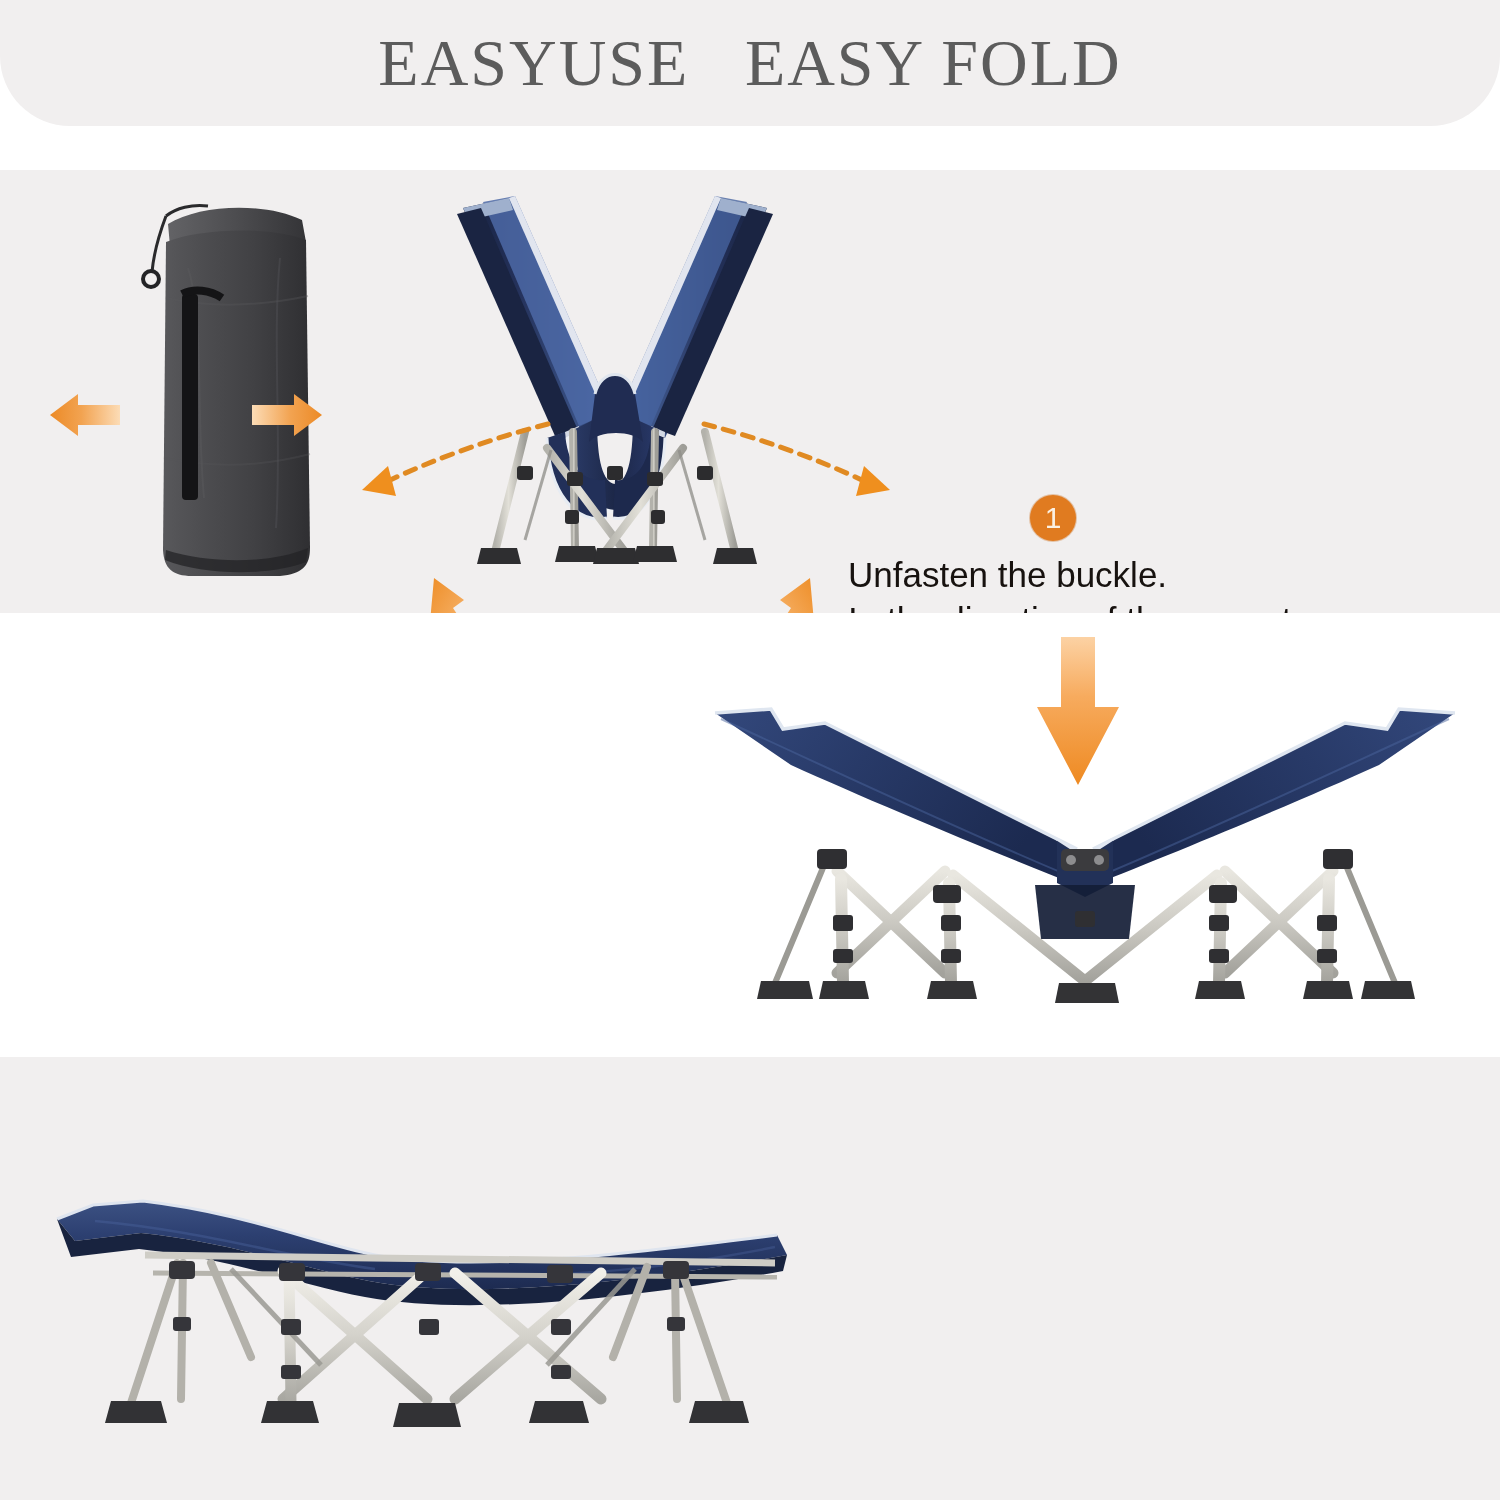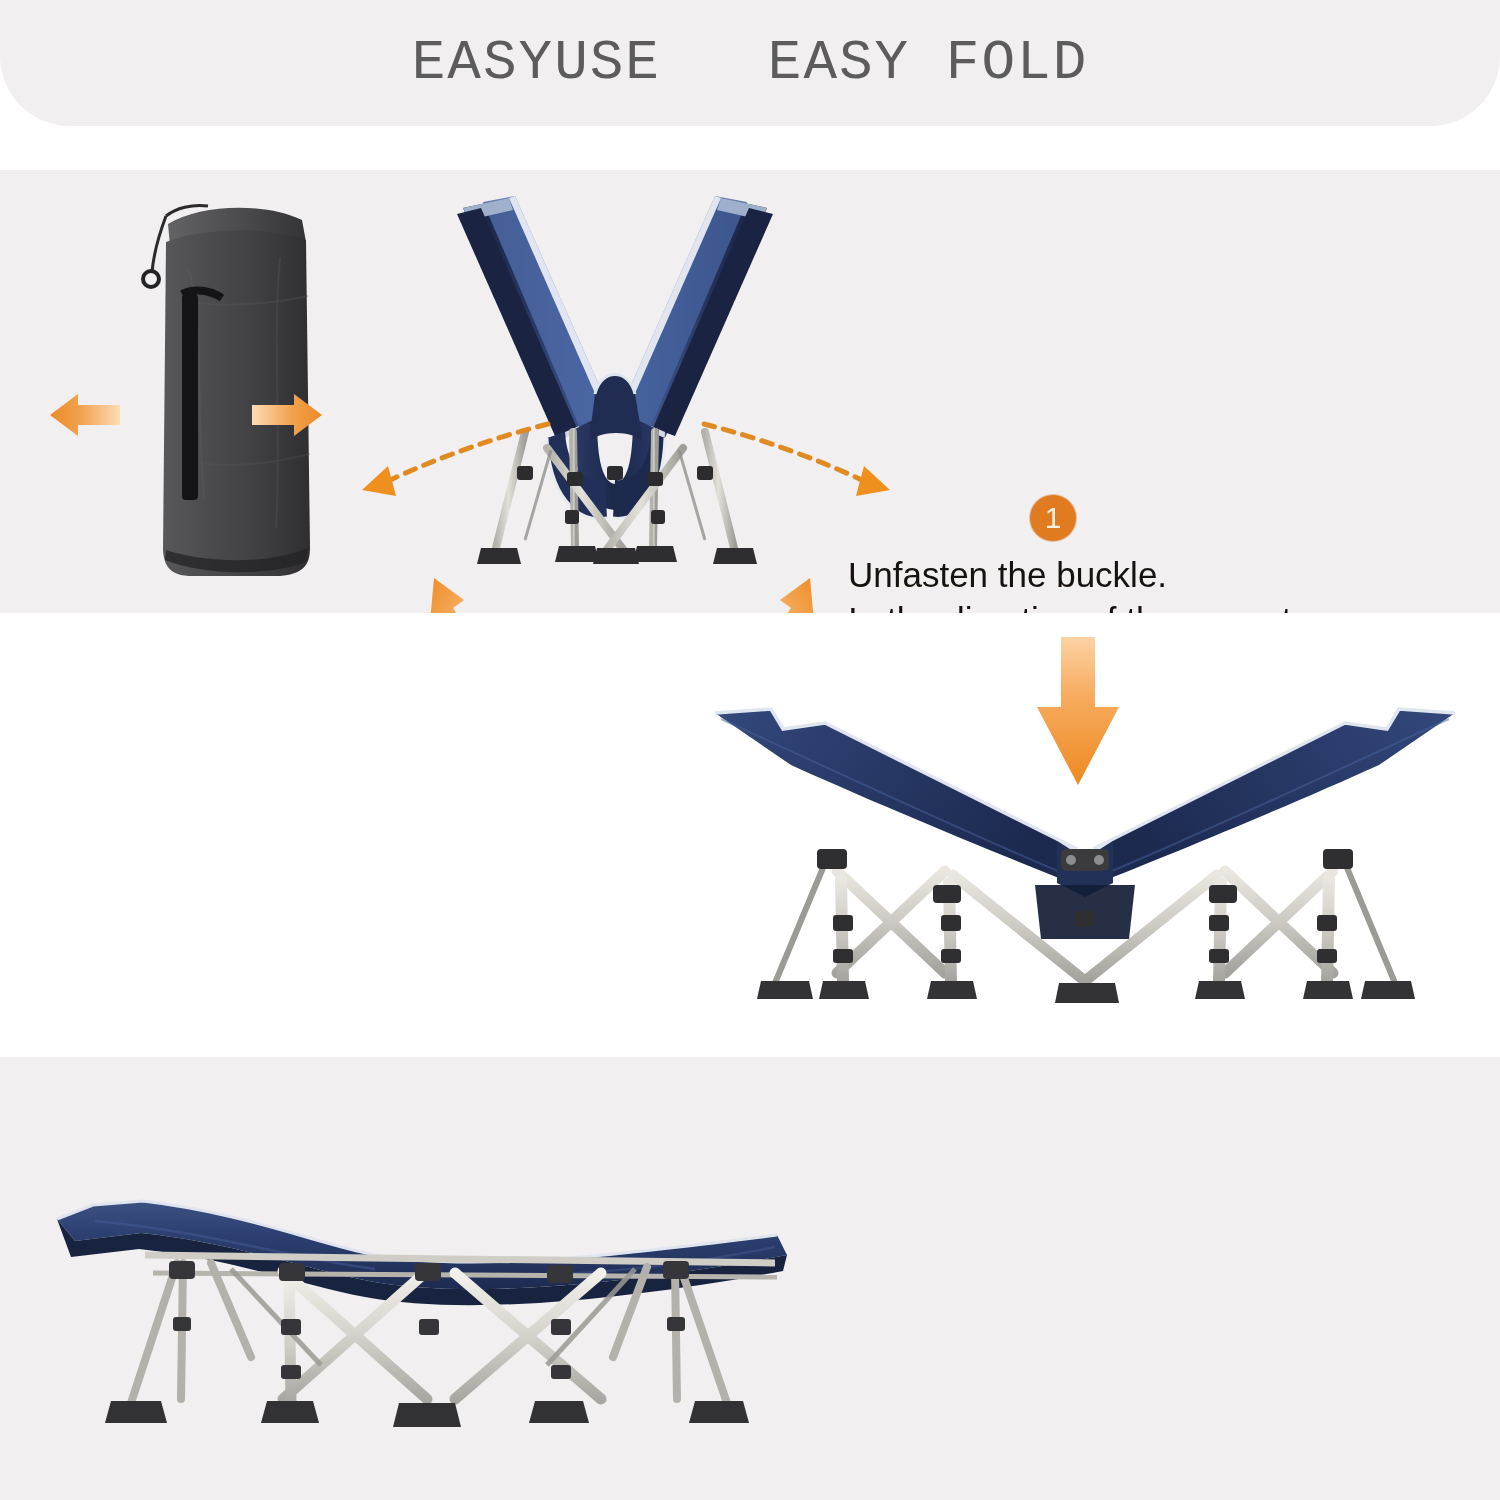--- a/index.html
+++ b/index.html
@@ -12,23 +12,23 @@
   }
 
   
   #header {
     position:absolute; left:0; top:0; width:1500px; height:126px;
     background:#f1efef;
     border-bottom-left-radius:70px; border-bottom-right-radius:70px;
     display:flex; align-items:center; justify-content:center;
   }
   #title {
-    font-size:56px; letter-spacing:2px; color:#5c5c5c;
+    font-size:66px; letter-spacing:2px; color:#5c5c5c;
     font-weight:400; white-space:pre;
-    font-family:Liberation Mono, monospace;
+    font-family:Liberation Serif, serif;
   }
 
   
   .panel { position:absolute; left:0; width:1500px; }
   #panel1 { top:170px;  height:443px; background:#f1efef; }
   #panel2 { top:613px;  height:444px; background:#ffffff; }
   #panel3 { top:1057px; height:443px; background:#f1efef; }
 
   
   .step-text { position:absolute; }

